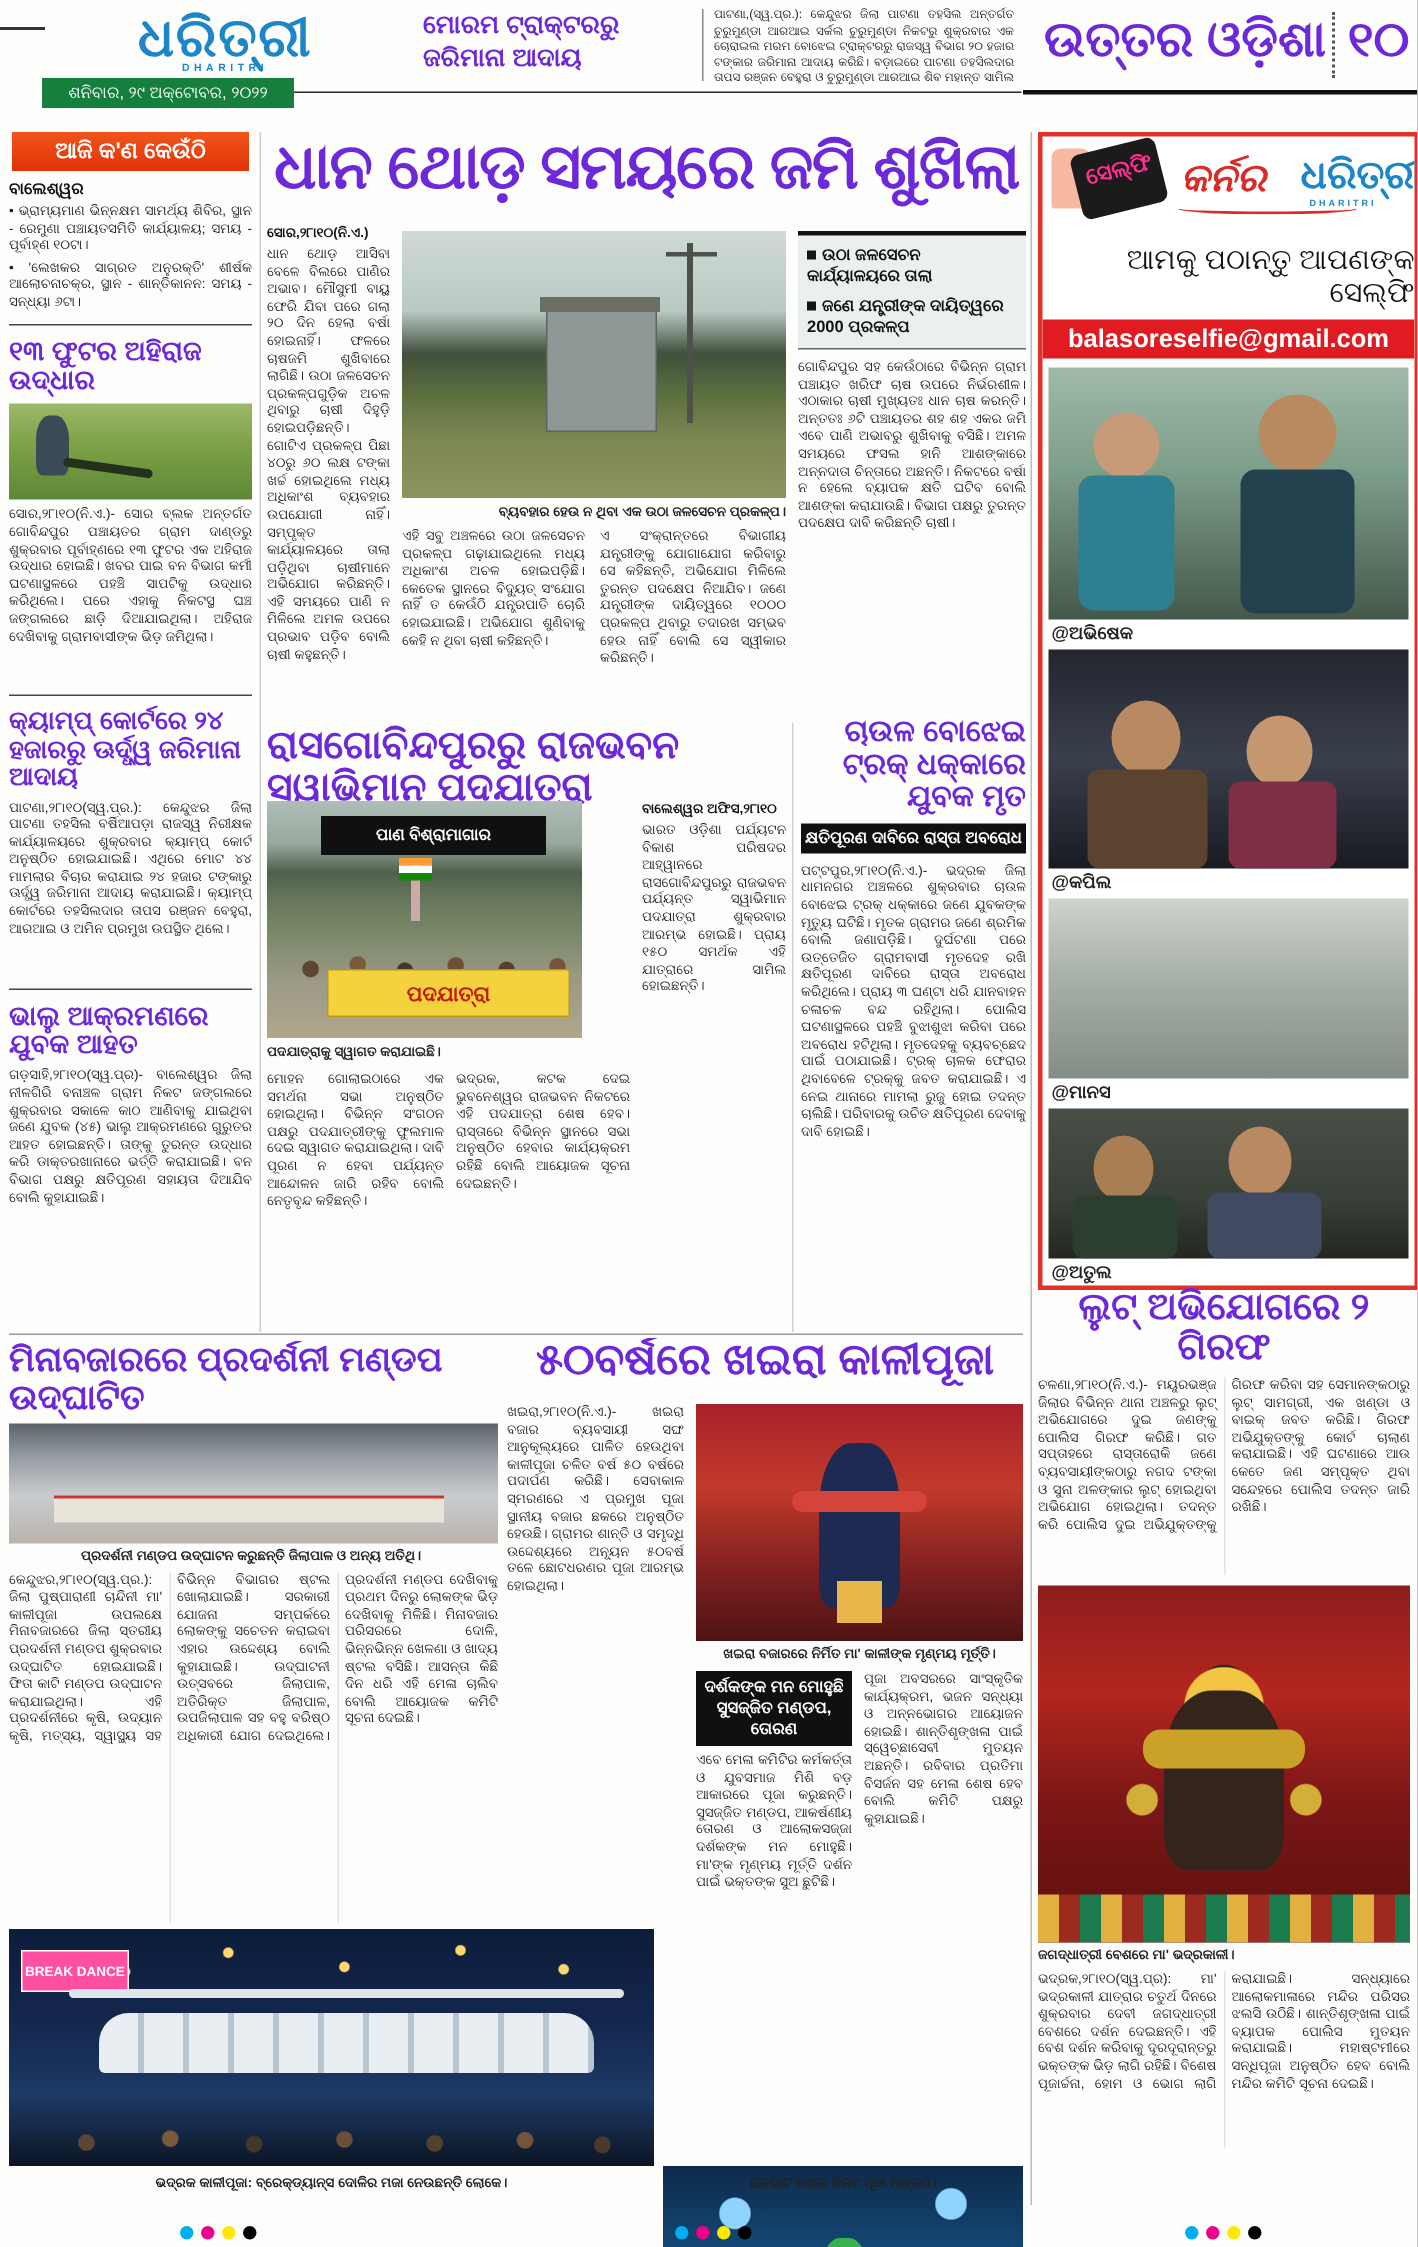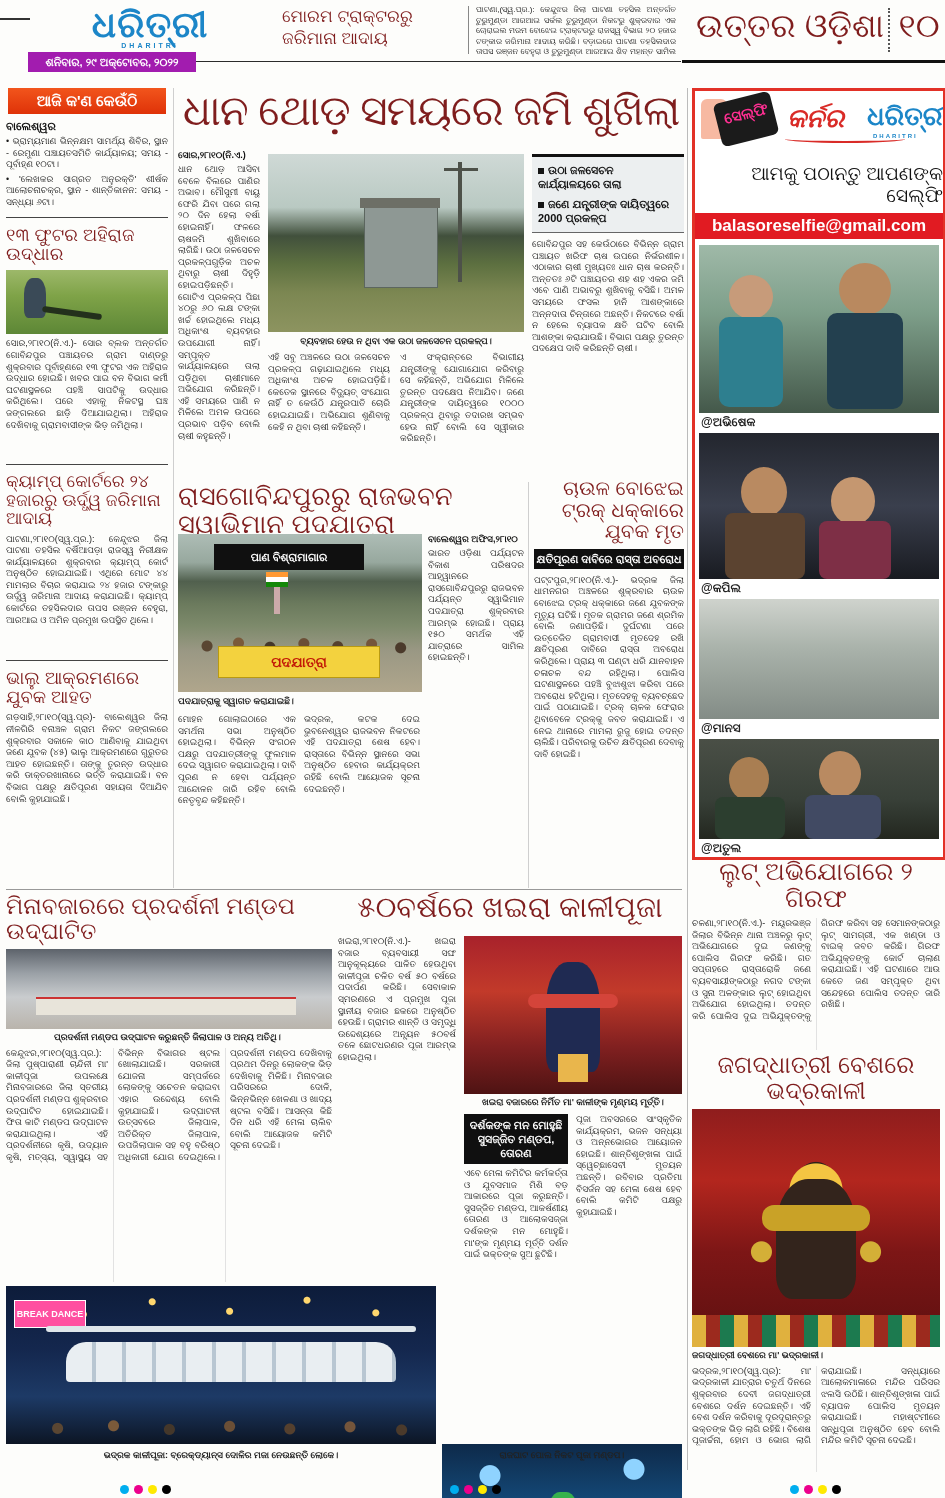--- a/index.html
+++ b/index.html
@@ -1,19 +1,19 @@
 <!DOCTYPE html>
 <html><head>
 <meta charset="utf-8">
 <style>
   html,body{margin:0;padding:0;background:#9a9a9a;}
   .page{position:relative;width:945px;height:1498px;background:#fdfdfb;margin:0 auto;
         font-family:"Liberation Sans","DejaVu Sans",sans-serif;color:#111;overflow:hidden;}
   .abs{position:absolute;}
-  .hl{font-weight:normal;color:#7f1d1d;line-height:1.08;}
+  .hl{font-weight:bold;color:#6d28d9;line-height:1.08;}
   .body-txt{font-size:9px;line-height:11.6px;text-align:justify;color:#1a1a1a;}
   .dl{font-weight:bold;}
   .cols2{column-count:2;column-gap:10px;column-rule:1px solid #e2e2e2;}
   .cols3{column-count:3;column-gap:10px;column-rule:1px solid #e2e2e2;}
   .photo{position:relative;overflow:hidden;background:#777;}
   .cap{font-size:9px;font-weight:bold;color:#222;}
   .rule-h{background:#2b2b2b;height:1px;}
   .rule-v{background:#cfcfcf;width:1px;}
   .blackbox{background:#101010;color:#fff;font-weight:bold;text-align:center;}
   .bullet-sq{display:inline-block;width:6px;height:6px;background:#151515;margin-right:4px;}
@@ -29,21 +29,21 @@
 </style>
 </head>
 <body>
 
 <div class="page">
 
   <div class="abs" style="left:0;top:0;width:945px;height:84px;">
     <div class="abs" style="left:0;top:18px;width:30px;height:2px;background:#333;"></div>
     <div class="abs" style="left:60px;top:4px;width:180px;text-align:center;font-weight:bold;font-size:36px;color:#1c86c8;letter-spacing:1px;"><span>ଧରିତ୍ରୀ</span></div>
     <div class="abs" style="left:60px;top:42px;width:180px;text-align:center;font-size:7px;letter-spacing:3px;color:#1c86c8;font-weight:bold;">DHARITRI</div>
-    <div class="abs" style="left:28px;top:52px;width:168px;height:20px;background:#a21caf;color:#fff;font-size:11px;font-weight:bold;text-align:center;line-height:20px;"><span>ଶନିବାର, ୨୯ ଅକ୍ଟୋବର, ୨୦୨୨</span></div>
+    <div class="abs" style="left:28px;top:52px;width:168px;height:20px;background:#15803d;color:#fff;font-size:11px;font-weight:normal;text-align:center;line-height:20px;"><span>ଶନିବାର, ୨୯ ଅକ୍ଟୋବର, ୨୦୨୨</span></div>
     <div class="abs rule-h" style="left:196px;top:61px;width:485px;"></div>
 
     <div class="abs hl" style="left:282px;top:6px;width:180px;font-size:17px;line-height:22px;">ମୋରମ ଟ୍ରାକ୍ଟରରୁ ଜରିମାନା ଆଦାୟ</div>
     <div class="abs rule-v" style="left:468px;top:6px;height:48px;background:#888;"></div>
     <div class="abs body-txt" style="left:476px;top:5px;width:200px;height:54px;overflow:hidden;font-size:8px;line-height:10.5px;">ପାଟଣା,(ସ୍ୱ.ପ୍ର.): କେନ୍ଦୁଝର ଜିଲା ପାଟଣା ତହସିଲ ଅନ୍ତର୍ଗତ ଚୁରୁମୁଣ୍ଡା ଆରଆଇ ସର୍କଲ ଚୁରୁମୁଣ୍ଡା ନିକଟରୁ ଶୁକ୍ରବାର ଏକ ଚୋରାଇଲ ମରମ ବୋଝେଇ ଟ୍ରାକ୍ଟରରୁ ରାଜସ୍ୱ ବିଭାଗ ୨୦ ହଜାର ଟଙ୍କାର ଜରିମାନା ଆଦାୟ କରିଛି। ବଡ଼ାଇରେ ପାଟଣା ତହସିଲଦାର ତାପସ ରଞ୍ଜନ ବେହୁରା ଓ ଚୁରୁମୁଣ୍ଡା ଆରଆଇ ଶିବ ମହାନ୍ତ ସାମିଲ ଥିଲେ।</div>
 
     <div class="abs hl" style="left:695px;top:8px;width:190px;font-size:33px;text-align:center;">ଉତ୍ତର ଓଡ଼ିଶା</div>
     <div class="abs" style="left:888px;top:8px;height:44px;border-left:2px dotted #555;"></div>
     <div class="abs hl" style="left:895px;top:8px;width:48px;font-size:33px;text-align:center;">୧୦</div>
     <div class="abs" style="left:682px;top:60px;width:263px;height:3px;background:#111;"></div>
@@ -84,39 +84,39 @@
       <div class="dl" style="font-size:9px;">ସୋର,୨୮ା୧୦(ନି.ଏ.)</div>
       <div class="body-txt" style="margin-top:3px;height:318px;overflow:hidden;">ଧାନ ଥୋଡ଼ ଆସିବା ବେଳେ ବିଲରେ ପାଣିର ଅଭାବ। ମୌସୁମୀ ବାୟୁ ଫେରି ଯିବା ପରେ ଗଲା ୨୦ ଦିନ ହେଲା ବର୍ଷା ହୋଇନାହିଁ। ଫଳରେ ଚାଷଜମି ଶୁଖିବାରେ ଲାଗିଛି। ଉଠା ଜଳସେଚନ ପ୍ରକଳ୍ପଗୁଡ଼ିକ ଅଚଳ ଥିବାରୁ ଚାଷୀ ଦିହୁଡ଼ି ହୋଇପଡ଼ିଛନ୍ତି। ଗୋଟିଏ ପ୍ରକଳ୍ପ ପିଛା ୪୦ରୁ ୬୦ ଲକ୍ଷ ଟଙ୍କା ଖର୍ଚ୍ଚ ହୋଇଥିଲେ ମଧ୍ୟ ଅଧିକାଂଶ ବ୍ୟବହାର ଉପଯୋଗୀ ନାହିଁ। ସମ୍ପୃକ୍ତ କାର୍ଯ୍ୟାଳୟରେ ତାଲା ପଡ଼ିଥିବା ଚାଷୀମାନେ ଅଭିଯୋଗ କରିଛନ୍ତି। ଏହି ସମୟରେ ପାଣି ନ ମିଳିଲେ ଅମଳ ଉପରେ ପ୍ରଭାବ ପଡ଼ିବ ବୋଲି ଚାଷୀ କହୁଛନ୍ତି।</div>
     </div>
     <div class="photo" style="position:absolute;left:90px;top:66px;width:256px;height:178px;background:
             linear-gradient(180deg,#cfd9d6 0%,#b9c9c2 30%,#41503c 46%,#5d7040 62%,#7c8752 78%,#8d9460 100%);">
       <div class="abs" style="left:96px;top:52px;width:72px;height:80px;background:#8e9894;border:1px solid #5c665f;"></div>
       <div class="abs" style="left:92px;top:44px;width:80px;height:10px;background:#6d6f66;"></div>
       <div class="abs" style="left:190px;top:8px;width:4px;height:120px;background:#4d5149;"></div>
       <div class="abs" style="left:176px;top:14px;width:34px;height:3px;background:#4d5149;"></div>
     </div>
-    <div class="cap" style="position:absolute;left:90px;top:248px;width:256px;text-align:center;">ବ୍ୟବହାର ହେଉ ନ ଥିବା ଏକ ଉଠା ଜଳସେଚନ ପ୍ରକଳ୍ପ।</div>
+    <div class="cap" style="position:absolute;left:90px;top:248px;width:256px;text-align:right;">ବ୍ୟବହାର ହେଉ ନ ଥିବା ଏକ ଉଠା ଜଳସେଚନ ପ୍ରକଳ୍ପ।</div>
     <div style="position:absolute;left:90px;top:264px;width:122px;">
       <div class="body-txt" style="height:116px;overflow:hidden;">ଏହି ସବୁ ଅଞ୍ଚଳରେ ଉଠା ଜଳସେଚନ ପ୍ରକଳ୍ପ ଗଢ଼ାଯାଇଥିଲେ ମଧ୍ୟ ଅଧିକାଂଶ ଅଚଳ ହୋଇପଡ଼ିଛି। କେତେକ ସ୍ଥାନରେ ବିଦ୍ୟୁତ୍ ସଂଯୋଗ ନାହିଁ ତ କେଉଁଠି ଯନ୍ତ୍ରପାତି ଚୋରି ହୋଇଯାଇଛି। ଅଭିଯୋଗ ଶୁଣିବାକୁ କେହି ନ ଥିବା ଚାଷୀ କହିଛନ୍ତି।</div>
     </div>
     <div style="position:absolute;left:222px;top:264px;width:124px;">
       <div class="body-txt" style="height:116px;overflow:hidden;">ଏ ସଂକ୍ରାନ୍ତରେ ବିଭାଗୀୟ ଯନ୍ତ୍ରୀଙ୍କୁ ଯୋଗାଯୋଗ କରିବାରୁ ସେ କହିଛନ୍ତି, ଅଭିଯୋଗ ମିଳିଲେ ତୁରନ୍ତ ପଦକ୍ଷେପ ନିଆଯିବ। ଜଣେ ଯନ୍ତ୍ରୀଙ୍କ ଦାୟିତ୍ୱରେ ୧୦୦୦ ପ୍ରକଳ୍ପ ଥିବାରୁ ତଦାରଖ ସମ୍ଭବ ହେଉ ନାହିଁ ବୋଲି ସେ ସ୍ୱୀକାର କରିଛନ୍ତି।</div>
     </div>
     <div style="position:absolute;left:354px;top:66px;width:152px;">
       <div style="border-top:3px solid #111;border-bottom:1px solid #666;background:#eceff0;padding:6px 6px 7px 6px;">
         <div style="font-size:11px;font-weight:bold;line-height:14px;"><span class="bullet-sq"></span><span>ଉଠା ଜଳସେଚନ କାର୍ଯ୍ୟାଳୟରେ ତାଲା</span></div>
         <div style="font-size:11px;font-weight:bold;line-height:14px;margin-top:6px;"><span class="bullet-sq"></span><span>ଜଣେ ଯନ୍ତ୍ରୀଙ୍କ ଦାୟିତ୍ୱରେ 2000 ପ୍ରକଳ୍ପ</span></div>
       </div>
       <div class="body-txt" style="margin-top:6px;height:236px;overflow:hidden;">ଗୋବିନ୍ଦପୁର ସହ କେଉଁଠାରେ ବିଭିନ୍ନ ଗ୍ରାମ ପଞ୍ଚାୟତ ଖରିଫ ଚାଷ ଉପରେ ନିର୍ଭରଶୀଳ। ଏଠାକାର ଚାଷୀ ମୁଖ୍ୟତଃ ଧାନ ଚାଷ କରନ୍ତି। ଅନ୍ତତଃ ୬ଟି ପଞ୍ଚାୟତର ଶହ ଶହ ଏକର ଜମି ଏବେ ପାଣି ଅଭାବରୁ ଶୁଖିବାକୁ ବସିଛି। ଅମଳ ସମୟରେ ଫସଲ ହାନି ଆଶଙ୍କାରେ ଅନ୍ନଦାତା ଚିନ୍ତାରେ ଅଛନ୍ତି। ନିକଟରେ ବର୍ଷା ନ ହେଲେ ବ୍ୟାପକ କ୍ଷତି ଘଟିବ ବୋଲି ଆଶଙ୍କା କରାଯାଉଛି। ବିଭାଗ ପକ୍ଷରୁ ତୁରନ୍ତ ପଦକ୍ଷେପ ଦାବି କରିଛନ୍ତି ଚାଷୀ।</div>
     </div>
   </div>
 
   <div class="abs" style="left:178px;top:482px;width:346px;height:404px;overflow:hidden;">
     <div class="hl" style="font-size:26px;">ରାସଗୋବିନ୍ଦପୁରରୁ ରାଜଭବନ ସ୍ୱାଭିମାନ ପଦଯାତ୍ରା</div>
-    <div class="photo" style="position:absolute;left:0;top:52px;width:244px;height:158px;background:
+    <div class="photo" style="position:absolute;left:0;top:52px;width:210px;height:158px;background:
             linear-gradient(180deg,#aebdb6 0%,#97a89e 18%,#51604e 30%,#6b7a5d 44%,#7d8a6b 58%,#9a9884 74%,#b0a68c 100%);">
       <div class="abs blackbox" style="left:36px;top:10px;width:150px;height:26px;font-size:11px;line-height:26px;"><span>ପାଣ ବିଶ୍ରାମାଗାର</span></div>
       <div class="abs crowd" style="left:0;top:70px;width:242px;height:60px;"></div>
       <div class="abs" style="left:96px;top:40px;width:6px;height:40px;background:#caa;"></div>
       <div class="abs" style="left:88px;top:38px;width:22px;height:5px;background:#ff9933;"></div>
       <div class="abs" style="left:88px;top:43px;width:22px;height:5px;background:#ffffff;"></div>
       <div class="abs" style="left:88px;top:48px;width:22px;height:5px;background:#138808;"></div>
       <div class="abs" style="left:40px;top:112px;width:160px;height:30px;background:#f3d23e;border:1px solid #b99a12;text-align:center;font-weight:bold;color:#c21807;font-size:14px;line-height:30px;"><span>ପଦଯାତ୍ରା</span></div>
     </div>
     <div class="cap" style="position:absolute;left:0;top:214px;width:242px;">ପଦଯାତ୍ରାକୁ ସ୍ୱାଗତ କରାଯାଇଛି।</div>
@@ -185,21 +185,20 @@
 
     <div style="border-top:1px solid #999;margin:4px 4px 0 4px;padding-top:3px;font-size:9px;font-weight:bold;text-align:center;">ସେଲ୍‌ଫିସହ ନିଜର ନାମ ଓ ମୋବାଇଲ୍ ନମ୍ବର ଉଲ୍ଲେଖ କରନ୍ତୁ।</div>
   </div>
 
   <div class="abs" style="left:692px;top:858px;width:248px;height:192px;overflow:hidden;">
     <div class="hl" style="font-size:25px;text-align:center;">ଲୁଟ୍ ଅଭିଯୋଗରେ ୨ ଗିରଫ</div>
     <div class="body-txt cols2" style="margin-top:6px;height:152px;overflow:hidden;">ଚଳଣା,୨୮ା୧୦(ନି.ଏ.)- ମୟୂରଭଞ୍ଜ ଜିଲାର ବିଭିନ୍ନ ଥାନା ଅଞ୍ଚଳରୁ ଲୁଟ୍ ଅଭିଯୋଗରେ ଦୁଇ ଜଣଙ୍କୁ ପୋଲିସ ଗିରଫ କରିଛି। ଗତ ସପ୍ତାହରେ ରାସ୍ତାରୋକି ଜଣେ ବ୍ୟବସାୟୀଙ୍କଠାରୁ ନଗଦ ଟଙ୍କା ଓ ସୁନା ଅଳଙ୍କାର ଲୁଟ୍ ହୋଇଥିବା ଅଭିଯୋଗ ହୋଇଥିଲା। ତଦନ୍ତ କରି ପୋଲିସ ଦୁଇ ଅଭିଯୁକ୍ତଙ୍କୁ ଗିରଫ କରିବା ସହ ସେମାନଙ୍କଠାରୁ ଲୁଟ୍ ସାମଗ୍ରୀ, ଏକ ଖଣ୍ଡା ଓ ବାଇକ୍ ଜବତ କରିଛି। ଗିରଫ ଅଭିଯୁକ୍ତଙ୍କୁ କୋର୍ଟ ଚାଲାଣ କରାଯାଇଛି। ଏହି ଘଟଣାରେ ଆଉ କେତେ ଜଣ ସମ୍ପୃକ୍ତ ଥିବା ସନ୍ଦେହରେ ପୋଲିସ ତଦନ୍ତ ଜାରି ରଖିଛି।</div>
   </div>
 
   <div class="abs" style="left:692px;top:1052px;width:248px;height:420px;overflow:hidden;">
-    <div class="hl" style="font-size:24px;text-align:center;">ଜଗଦ୍ଧାତ୍ରୀ ବେଶରେ ଭଦ୍ରକାଳୀ</div>
     <div class="photo" style="margin-top:5px;height:238px;background:
         radial-gradient(circle at 50% 34%, #f4c542 0 26px, transparent 27px),
         radial-gradient(circle at 50% 30%, #2c2119 0 18px, transparent 19px),
         radial-gradient(circle at 28% 60%, #d4af37 0 10px, transparent 11px),
         radial-gradient(circle at 72% 60%, #d4af37 0 10px, transparent 11px),
         linear-gradient(180deg,#8f1d1d 0%,#b3261e 30%,#7d1616 60%,#5d1010 100%);">
       <div class="abs" style="left:84px;top:70px;width:80px;height:120px;background:#33241c;border-radius:40% 40% 20% 20%;"></div>
       <div class="abs" style="left:70px;top:96px;width:108px;height:26px;background:#c9a227;border-radius:12px;"></div>
       <div class="abs" style="left:0;top:206px;width:248px;height:32px;background:repeating-linear-gradient(90deg,#e0b13e 0 14px,#9c2a1e 14px 28px,#1c7a4f 28px 42px);"></div>
     </div>

